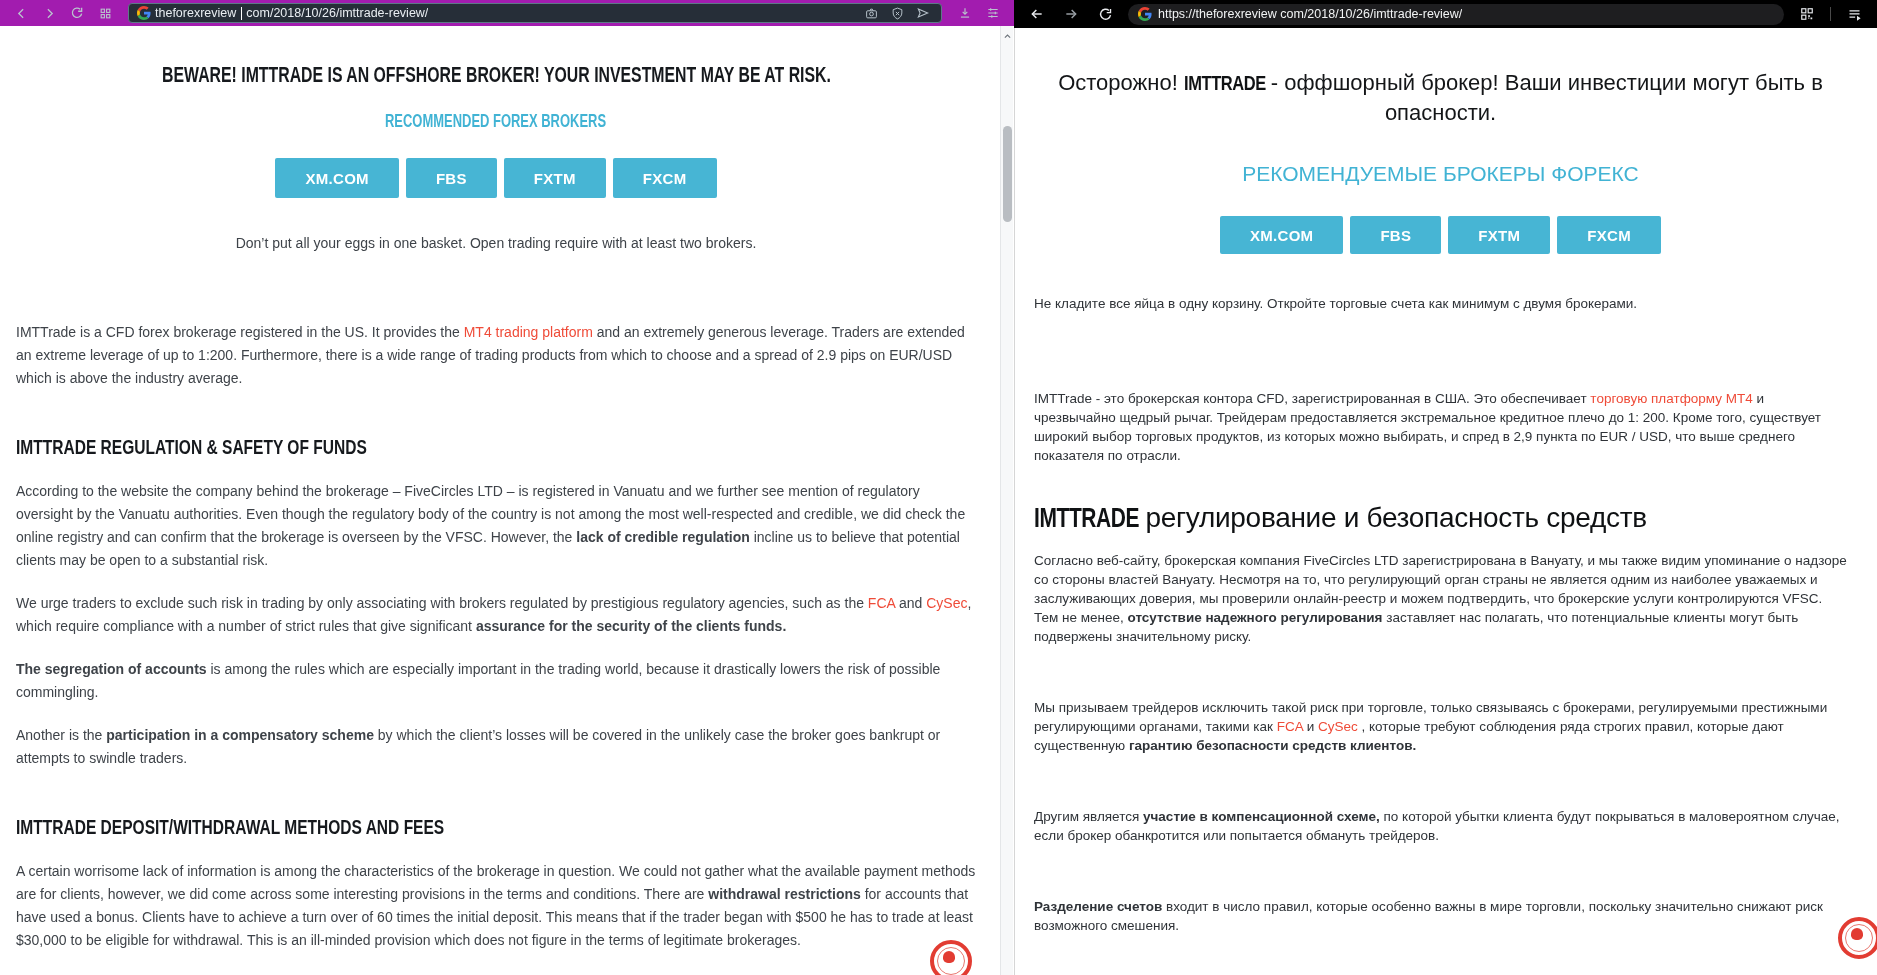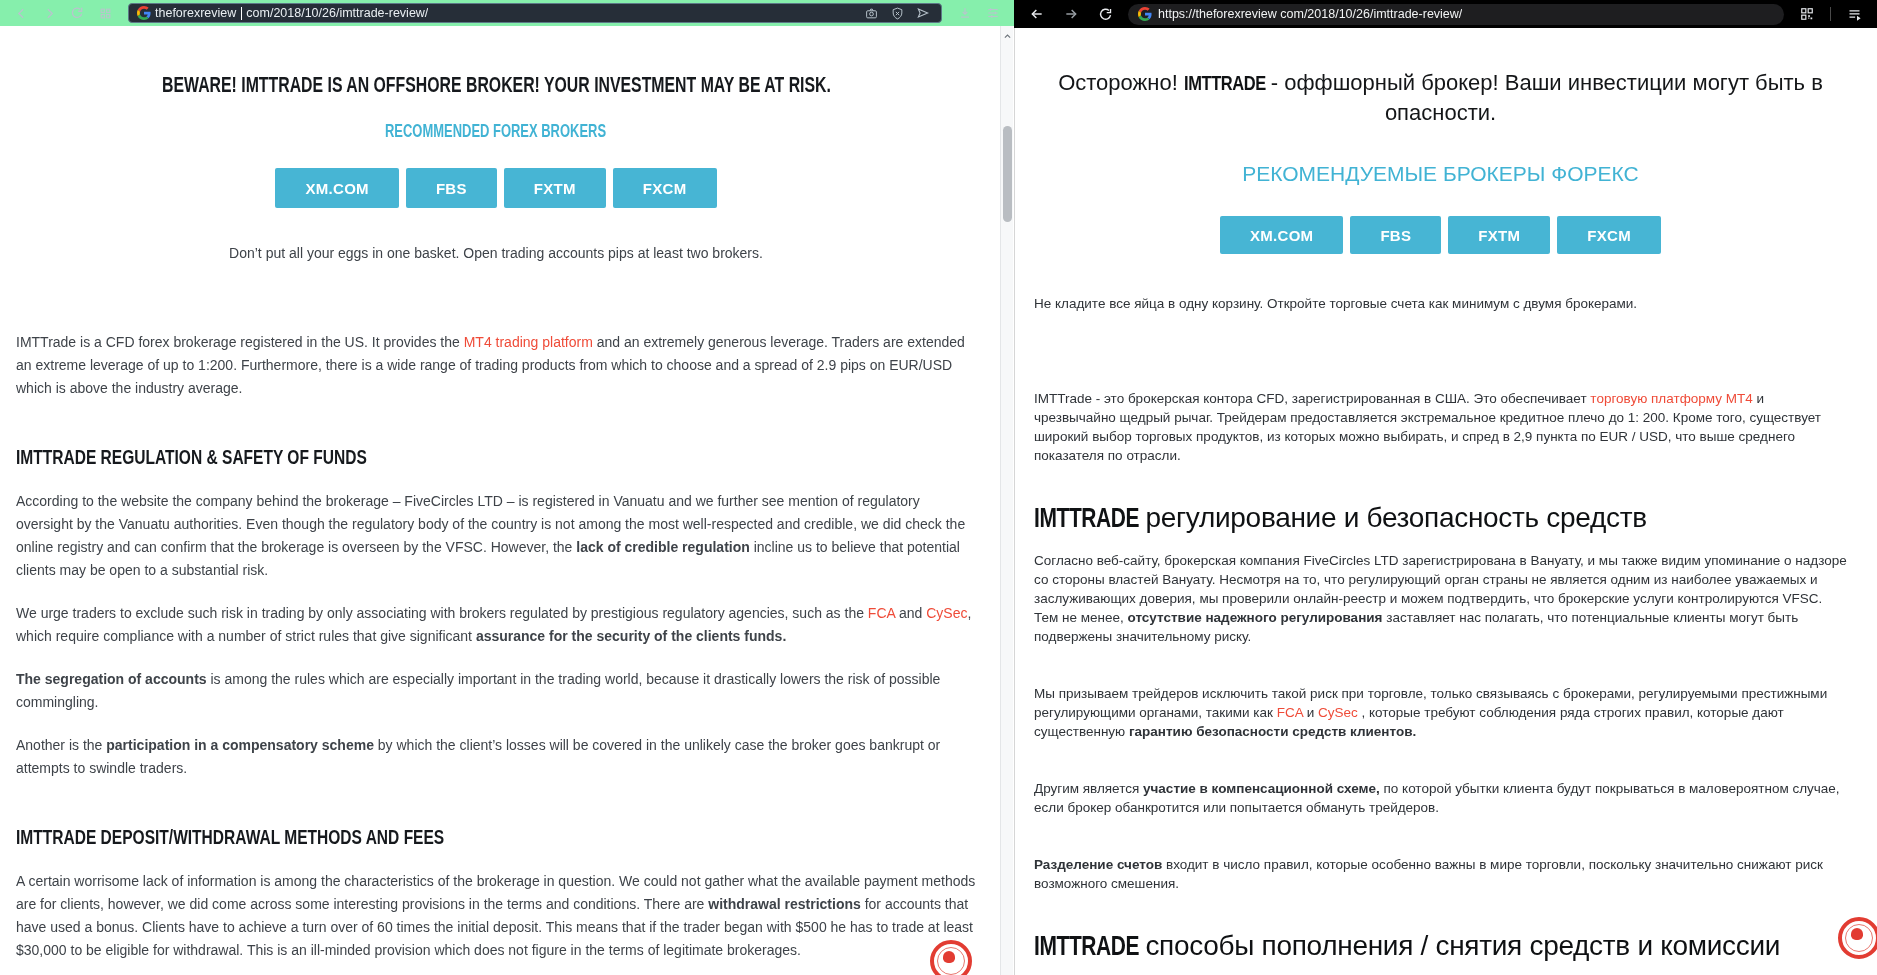--- a/index.html
+++ b/index.html
@@ -1,35 +1,35 @@
 <!DOCTYPE html>
 <html><head>
 <meta charset="utf-8">
 <style>
   html,body{margin:0;padding:0;background:#111;}
   *{box-sizing:border-box;}
   .screen{position:relative;width:1877px;height:975px;overflow:hidden;background:#fff;
           font-family:"Liberation Sans","DejaVu Sans",sans-serif;}
   
   .win-left{position:absolute;left:0;top:0;width:1014px;height:975px;background:#fff;}
-  .lt-toolbar{position:absolute;left:0;top:0;width:100%;height:26px;background:#86efac;
+  .lt-toolbar{position:absolute;left:0;top:0;width:100%;height:26px;background:#a21caf;
               display:flex;align-items:center;padding:0 10px;gap:6px;color:#b9c4cd;}
   .tb-icon{width:22px;height:22px;display:flex;align-items:center;justify-content:center;flex:0 0 auto;cursor:pointer;}
   .tb-icon svg{display:block;}
   .lt-urlbar{flex:1;height:20px;margin:0 6px;background:#262e38;border:1px solid #5d7988;border-radius:4px;
              display:flex;align-items:center;padding:0 7px;gap:4px;min-width:0;}
   .lt-url-text{color:#e9eef2;font-size:12.5px;white-space:nowrap;overflow:hidden;display:flex;align-items:center;}
   .caret{width:1px;height:13px;background:#fff;display:inline-block;margin:0 4px 0 5px;}
   .lt-url-spacer{flex:1;}
   
   .lt-scrollbar{position:absolute;right:1px;top:26px;bottom:0;width:13px;background:#f7f8f9;border-left:1px solid #e4e6e8;}
   .lt-scroll-up{position:absolute;top:6px;left:2px;width:9px;height:9px;color:#6d747b;font-size:9px;line-height:9px;text-align:center;cursor:pointer;}
   .lt-scroll-thumb{position:absolute;top:100px;left:2px;width:9px;height:96px;background:#b9bdc2;border-radius:5px;cursor:pointer;}
   
-  .lt-content{position:absolute;left:0;top:36px;width:1000px;bottom:0;background:#fff;overflow:hidden;
+  .lt-content{position:absolute;left:0;top:26px;width:1000px;bottom:0;background:#fff;overflow:hidden;
               padding:0 24px 0 16px;color:#3e4349;font-size:14px;line-height:23px;}
   .cond-center{display:inline-block;transform:scaleX(0.72);transform-origin:50% 50%;white-space:nowrap;}
   .cond-left{display:inline-block;transform:scaleX(0.74);transform-origin:0 50%;white-space:nowrap;}
   .lt-h1{margin:36px 0 0;text-align:center;font-size:22px;line-height:26px;font-weight:700;color:#16191d;}
   .lt-cyan{margin:22px 0 0;text-align:center;font-size:18px;line-height:22px;font-weight:700;color:#41b3d4;}
   .broker-row{display:flex;justify-content:center;gap:7px;margin-top:26px;}
   .broker-btn{background:#47b5d4;color:#fff;font-weight:700;font-size:15px;height:40px;
               display:flex;align-items:center;justify-content:center;padding:0 30px;border-radius:2px;
               letter-spacing:0.3px;cursor:pointer;}
   .note{margin:34px 0 0;text-align:center;}
@@ -55,21 +55,21 @@
   .rt-divider{width:1px;height:14px;background:#4a4a4a;}
   .rt-content{position:absolute;left:0;top:28px;right:0;bottom:0;background:#fff;border-left:1px solid #d6d6d6;
               overflow:hidden;padding:0 30px 0 19px;color:#2f3338;font-size:13.5px;line-height:19px;}
   .rt-h1{margin:40px 0 0;text-align:center;font-size:22px;line-height:30px;font-weight:400;color:#141618;}
   .rt-cyan{margin:34px 0 0;text-align:center;font-size:21px;line-height:24px;font-weight:400;color:#41b3d4;}
   .rt-broker-row{display:flex;justify-content:center;gap:7px;margin-top:30px;}
   .rt-broker-row .broker-btn{height:38px;font-size:15px;}
   .rt-note{margin:40px 0 0;color:#2f3338;}
   .rt-p{margin:18px 0 0;}
   .rt-p.first{margin-top:76px;}
-  .rt-p.gap{margin-top:38px;}
+  .rt-p.gap{margin-top:52px;}
   .rt-h2{margin:38px 0 0;font-size:28px;line-height:30px;font-weight:400;color:#0f1113;letter-spacing:-0.3px;}
   .rt-h2 .rich-brand,.rt-h1 .rich-brand{font-size:0.96em;}
 </style>
 </head>
 <body>
 
 <div class="screen">
 
   <div class="win-left">
 
@@ -155,21 +155,21 @@
       </h1>
       <div class="lt-cyan">
         <span class="cond-center">RECOMMENDED FOREX BROKERS</span>
       </div>
       <div class="broker-row">
         <div class="broker-btn">XM.COM</div>
         <div class="broker-btn">FBS</div>
         <div class="broker-btn">FXTM</div>
         <div class="broker-btn">FXCM</div>
       </div>
-      <p class="note">Don’t put all your eggs in one basket. Open trading accounts pips at least two brokers.</p>
+      <p class="note">Don’t put all your eggs in one basket. Open trading require with at least two brokers.</p>
 
       <p class="lt-p first"><span class="rich-plain">IMTTrade is a CFD forex brokerage registered in the US. It provides the </span><span class="rich-link">MT4 trading platform</span><span class="rich-plain"> and an extremely generous leverage. Traders are extended an extreme leverage of up to 1:200. Furthermore, there is a wide range of trading products from which to choose and a spread of 2.9 pips on EUR/USD which is above the industry average.</span></p>
 
       <h2 class="lt-h2">
         <span class="cond-left">IMTTRADE REGULATION &amp; SAFETY OF FUNDS</span>
       </h2>
       <p class="lt-p"><span class="rich-plain">According to the website the company behind the brokerage –  FiveCircles LTD – is registered in Vanuatu and we further see mention of regulatory oversight by the Vanuatu authorities. Even though the regulatory body of the country is not among the most well-respected and credible, we did check the online registry and can confirm that the brokerage is overseen by the VFSC. However, the </span><span class="rich-bold">lack of credible regulation</span><span class="rich-plain"> incline us to believe that potential clients may be open to a substantial risk.</span></p>
       <p class="lt-p"><span class="rich-plain">We urge traders to exclude such risk in trading by only associating with brokers regulated by prestigious regulatory agencies, such as the </span><span class="rich-link">FCA</span><span class="rich-plain"> and </span><span class="rich-link">CySec</span><span class="rich-plain">, which require compliance with a number of strict rules that give significant </span><span class="rich-bold">assurance for the security of the clients funds.</span></p>
       <p class="lt-p"><span class="rich-bold">The segregation of accounts</span><span class="rich-plain"> is among the rules which are especially important in the trading world, because it drastically lowers the risk of possible commingling.</span></p>
       <p class="lt-p"><span class="rich-plain">Another is the </span><span class="rich-bold">participation in a compensatory scheme</span><span class="rich-plain"> by which the client’s losses will be covered in the unlikely case the broker goes bankrupt or attempts to swindle traders.</span></p>

